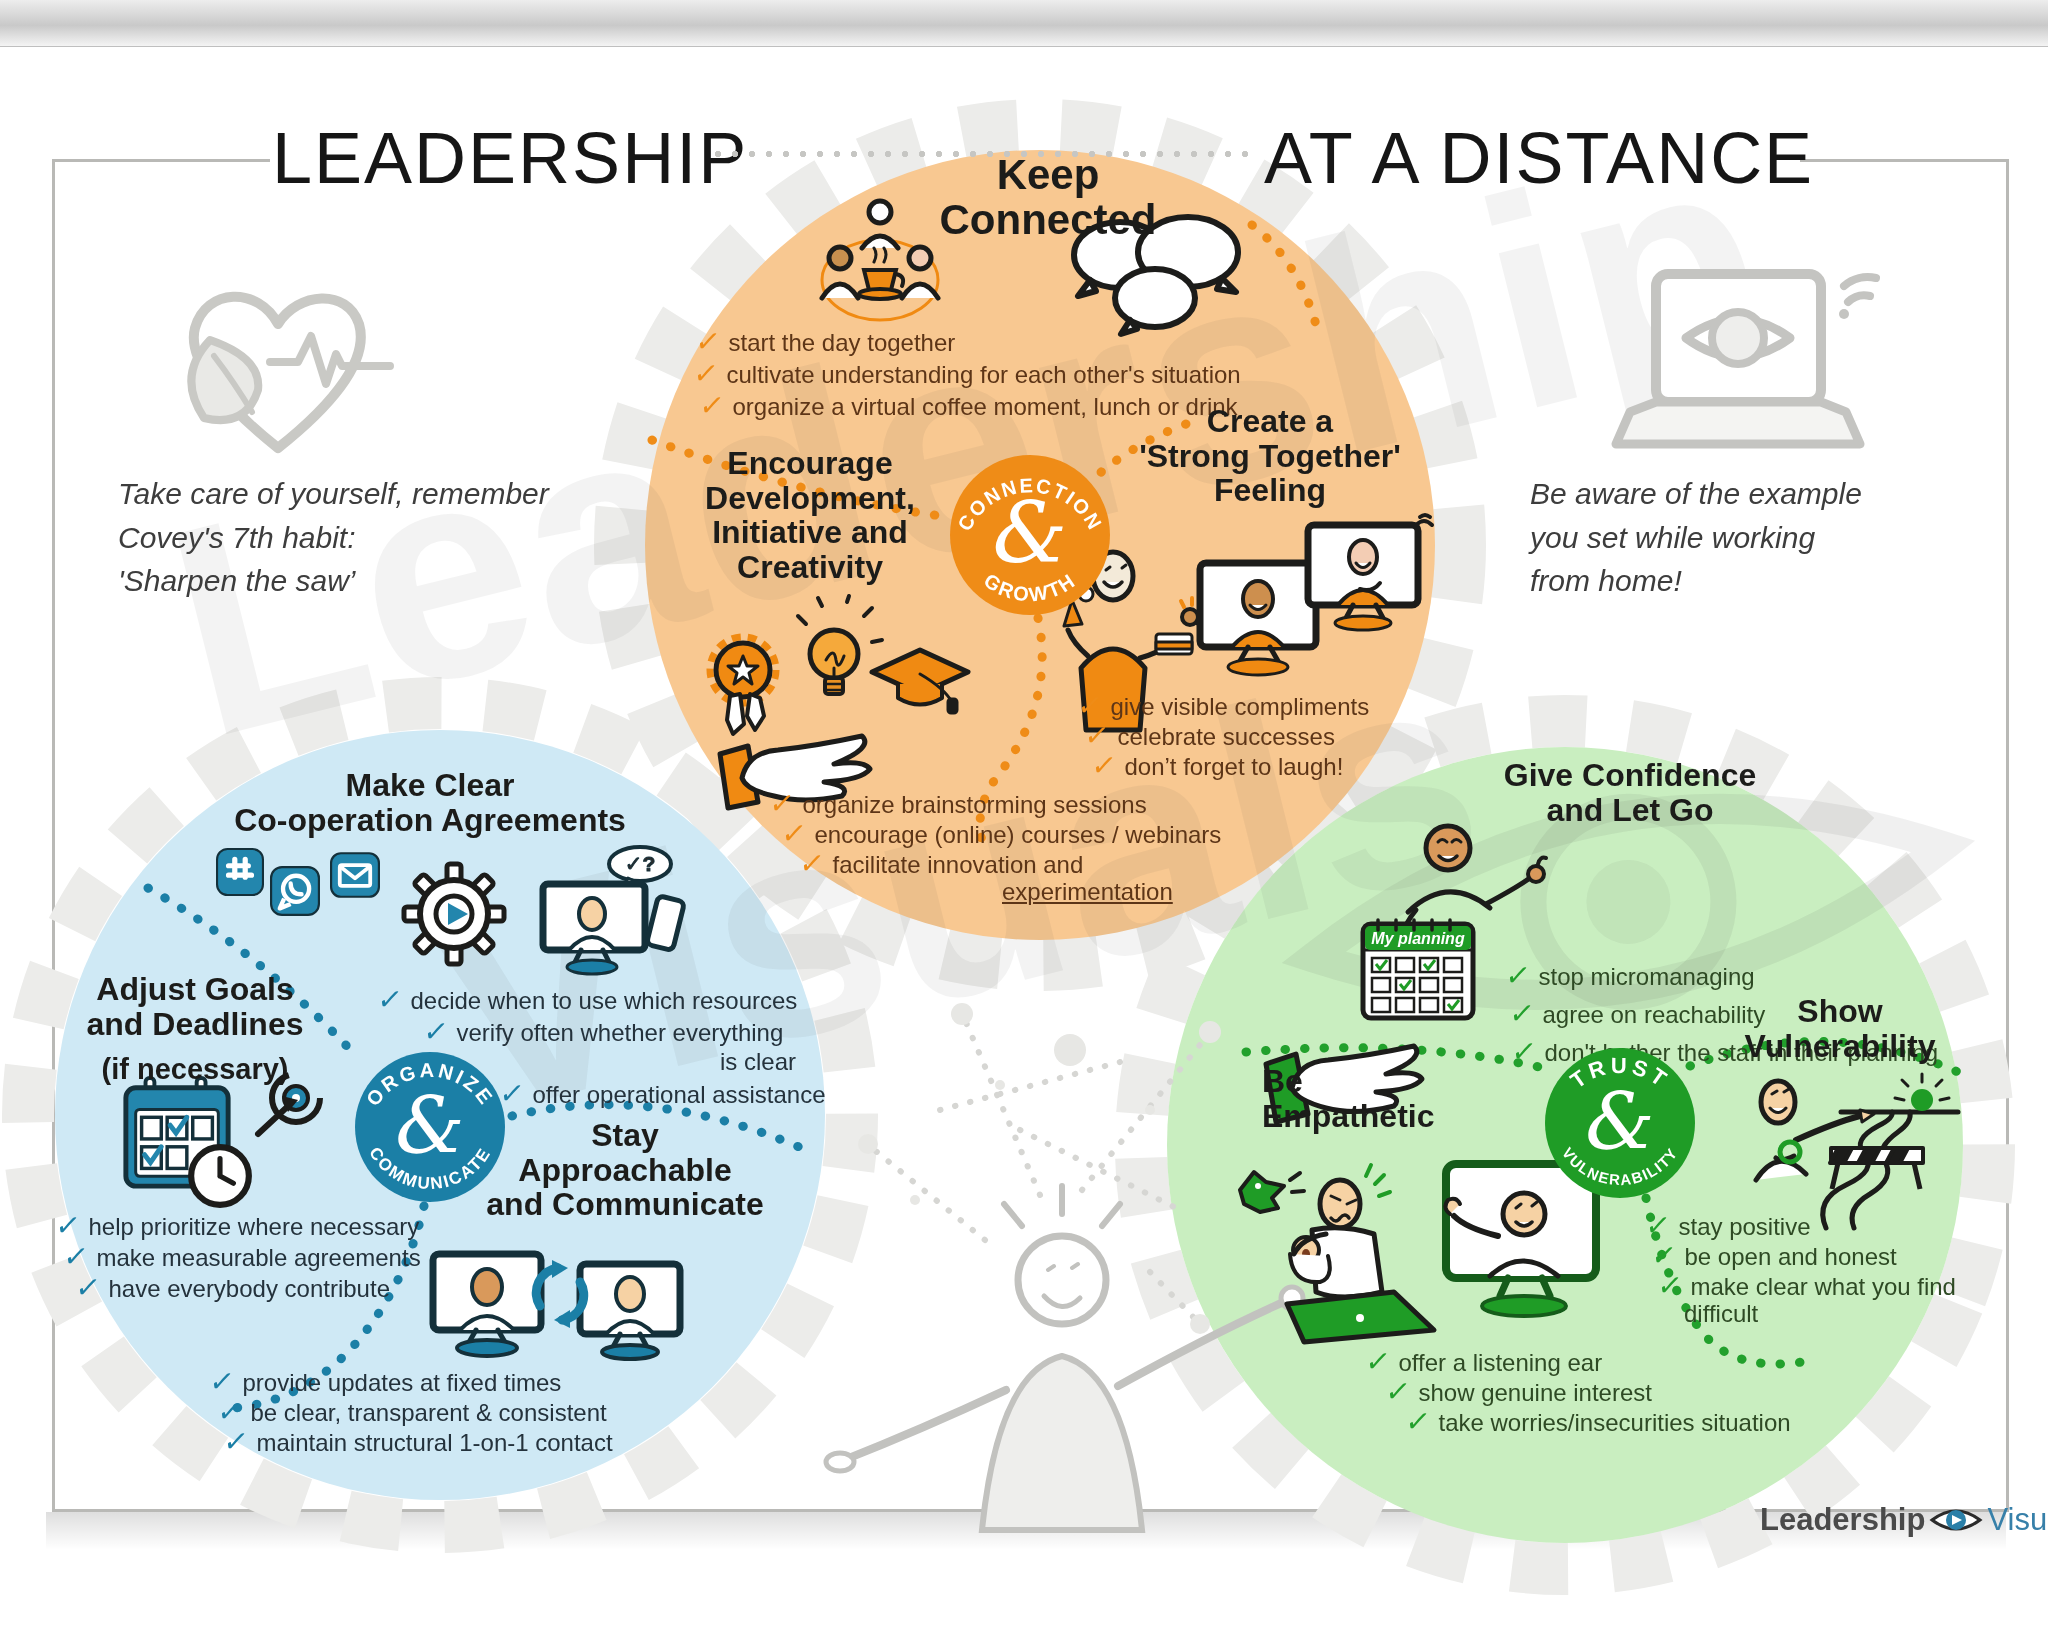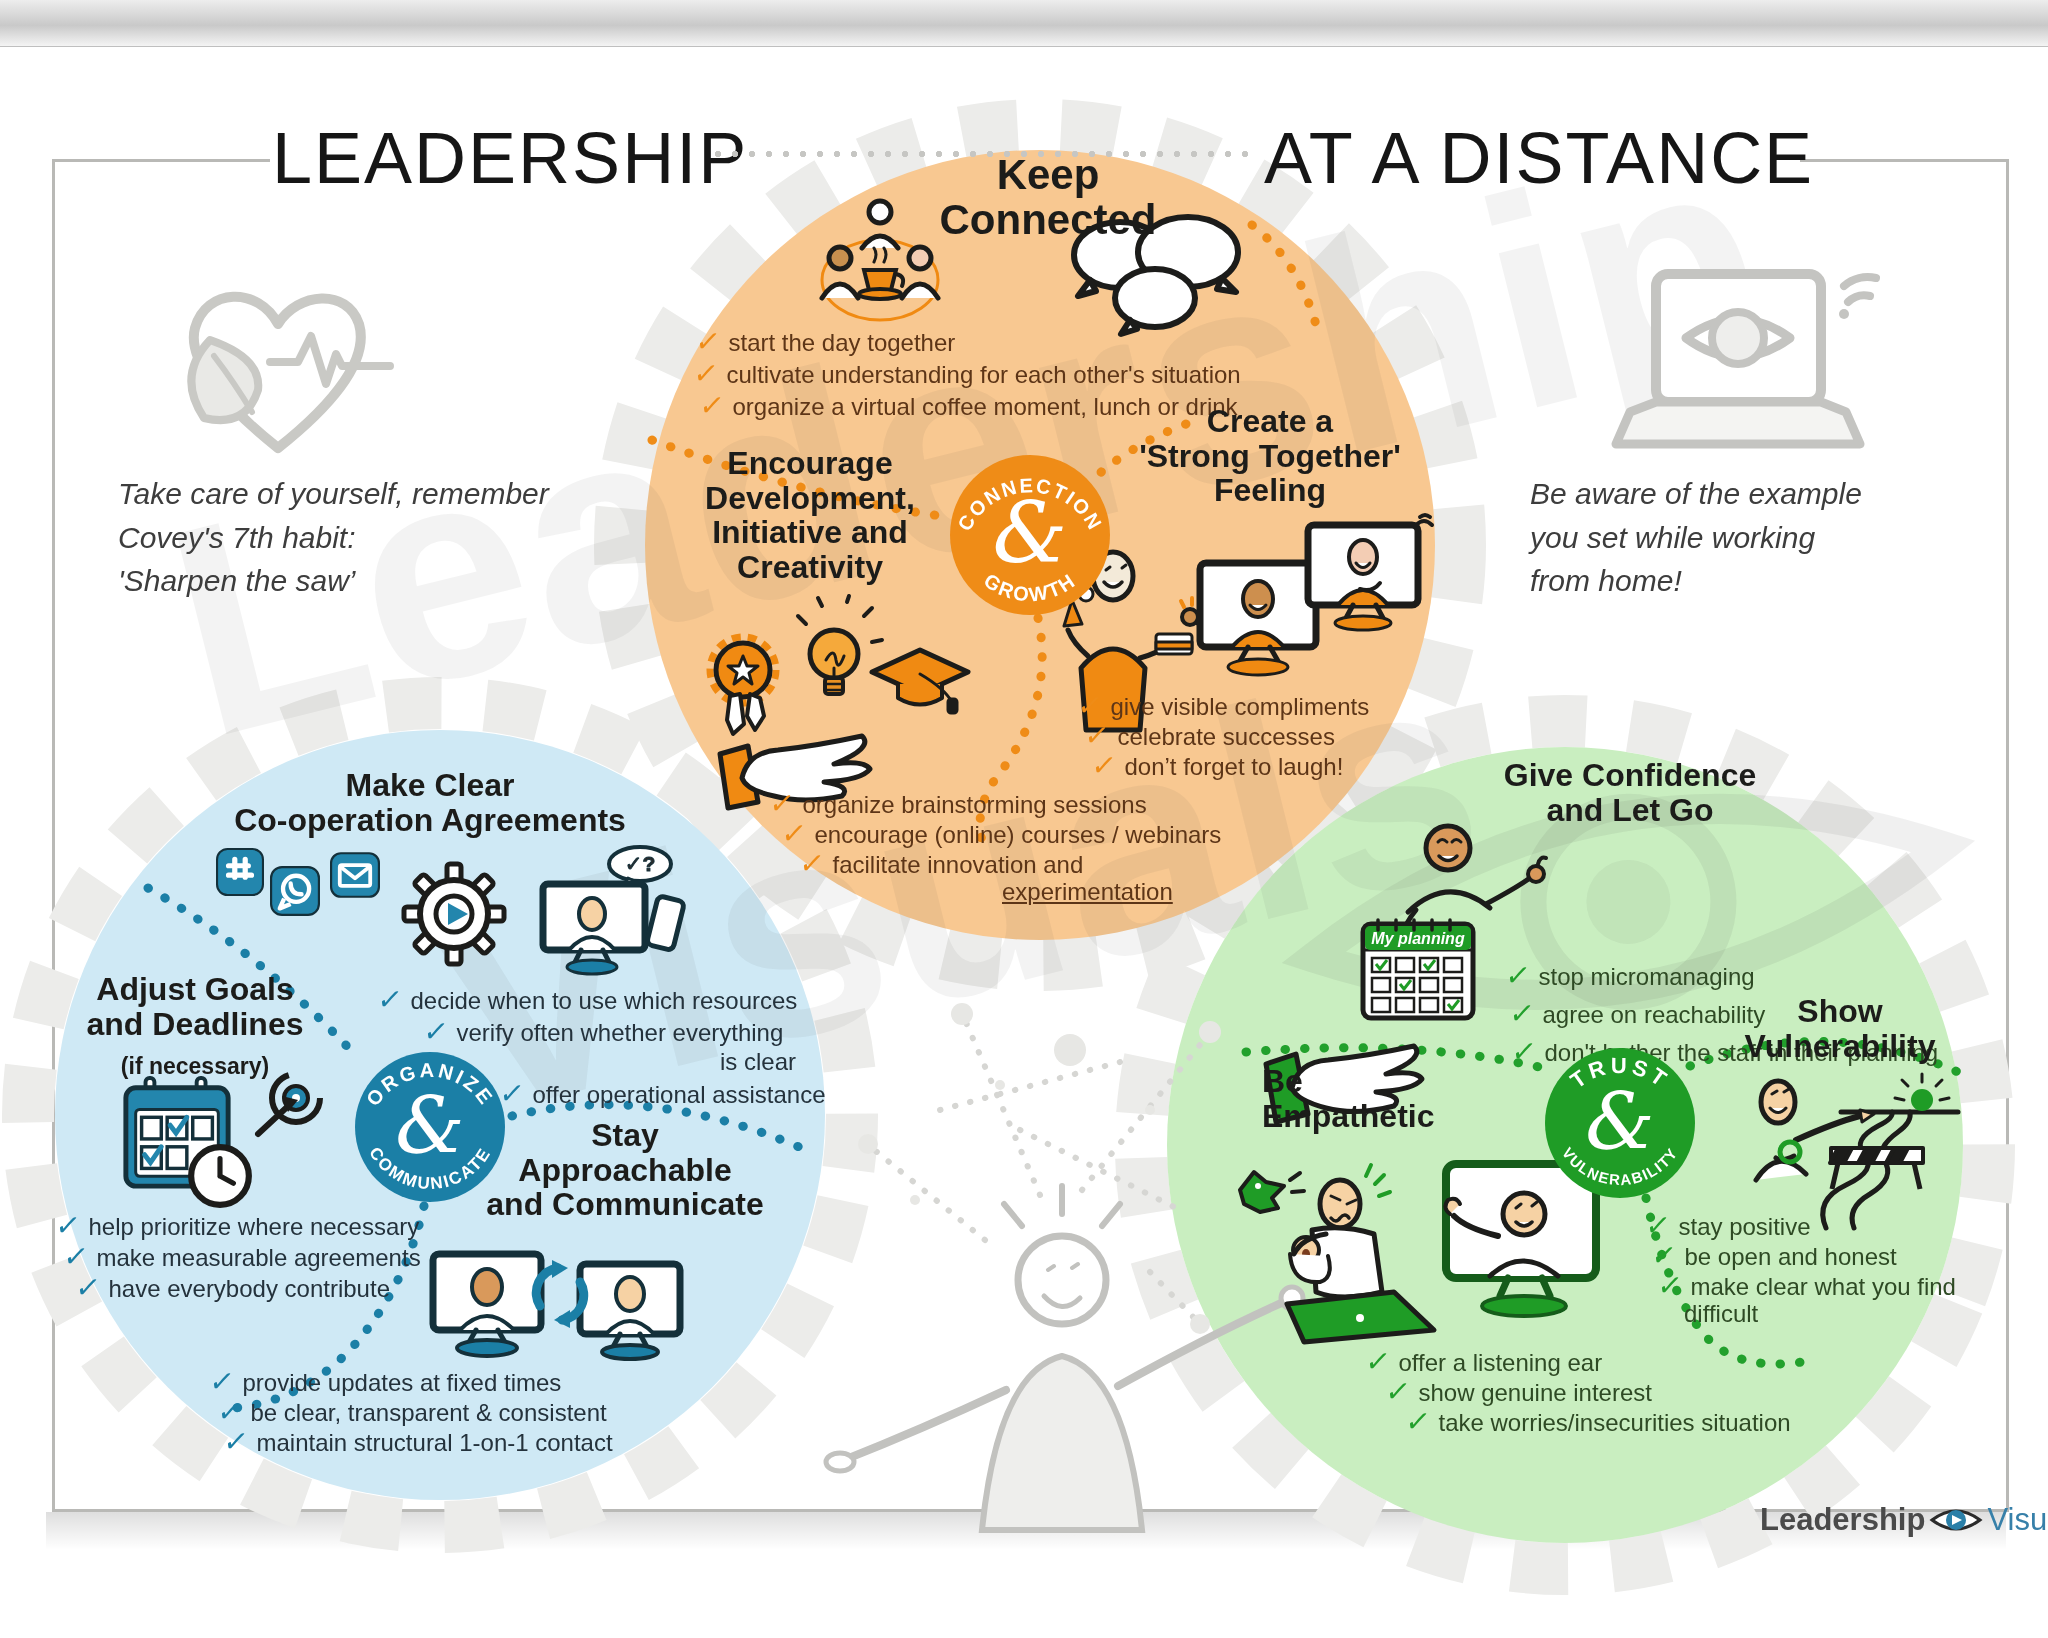--- a/index.html
+++ b/index.html
@@ -15,21 +15,21 @@
   .main-title{font-size:72px;font-weight:500;letter-spacing:2px;color:#161616;z-index:7;line-height:1;}
   #title-dots{left:714px;top:150px;width:544px;height:8px;z-index:7;
       background-image:radial-gradient(3px 3px at 4px 4px,#c6c6c3 97%,transparent);background-size:17px 8px;background-repeat:repeat-x;}
   
   .bigcircle{border-radius:50%;z-index:2;}
   
   .wm{font-weight:700;color:rgba(60,60,60,.062);font-size:300px;white-space:nowrap;z-index:3;letter-spacing:2px;}
   
   .h{font-weight:700;color:#1c1c1a;text-align:center;z-index:6;line-height:1.08;}
   .h div{white-space:nowrap;}
-  .s42{font-size:42px;} .s40{font-size:32px;} .s38{font-size:32px;} .s29{font-size:23px;}
+  .s42{font-size:42px;} .s40{font-size:32px;} .s38{font-size:32px;} .s29{font-size:29px;}
   .left-align{text-align:left;}
   
   .row{display:flex;align-items:baseline;font-size:24px;line-height:1;white-space:nowrap;z-index:6;position:absolute;}
   .ck{font-weight:700;margin-right:9px;font-size:28px;transform:skewX(-10deg);}
   .o{color:#5d3517;} .o .ck{color:#ef8c17;}
   .b2{color:#24323c;} .b2 .ck{color:#1b7fa6;}
   .g{color:#2e4a24;} .g .ck{color:#22a02c;}
   
   .note{font-style:italic;font-size:30px;line-height:1.45;color:#3d3d3d;z-index:6;}
   .note div{white-space:nowrap;}

